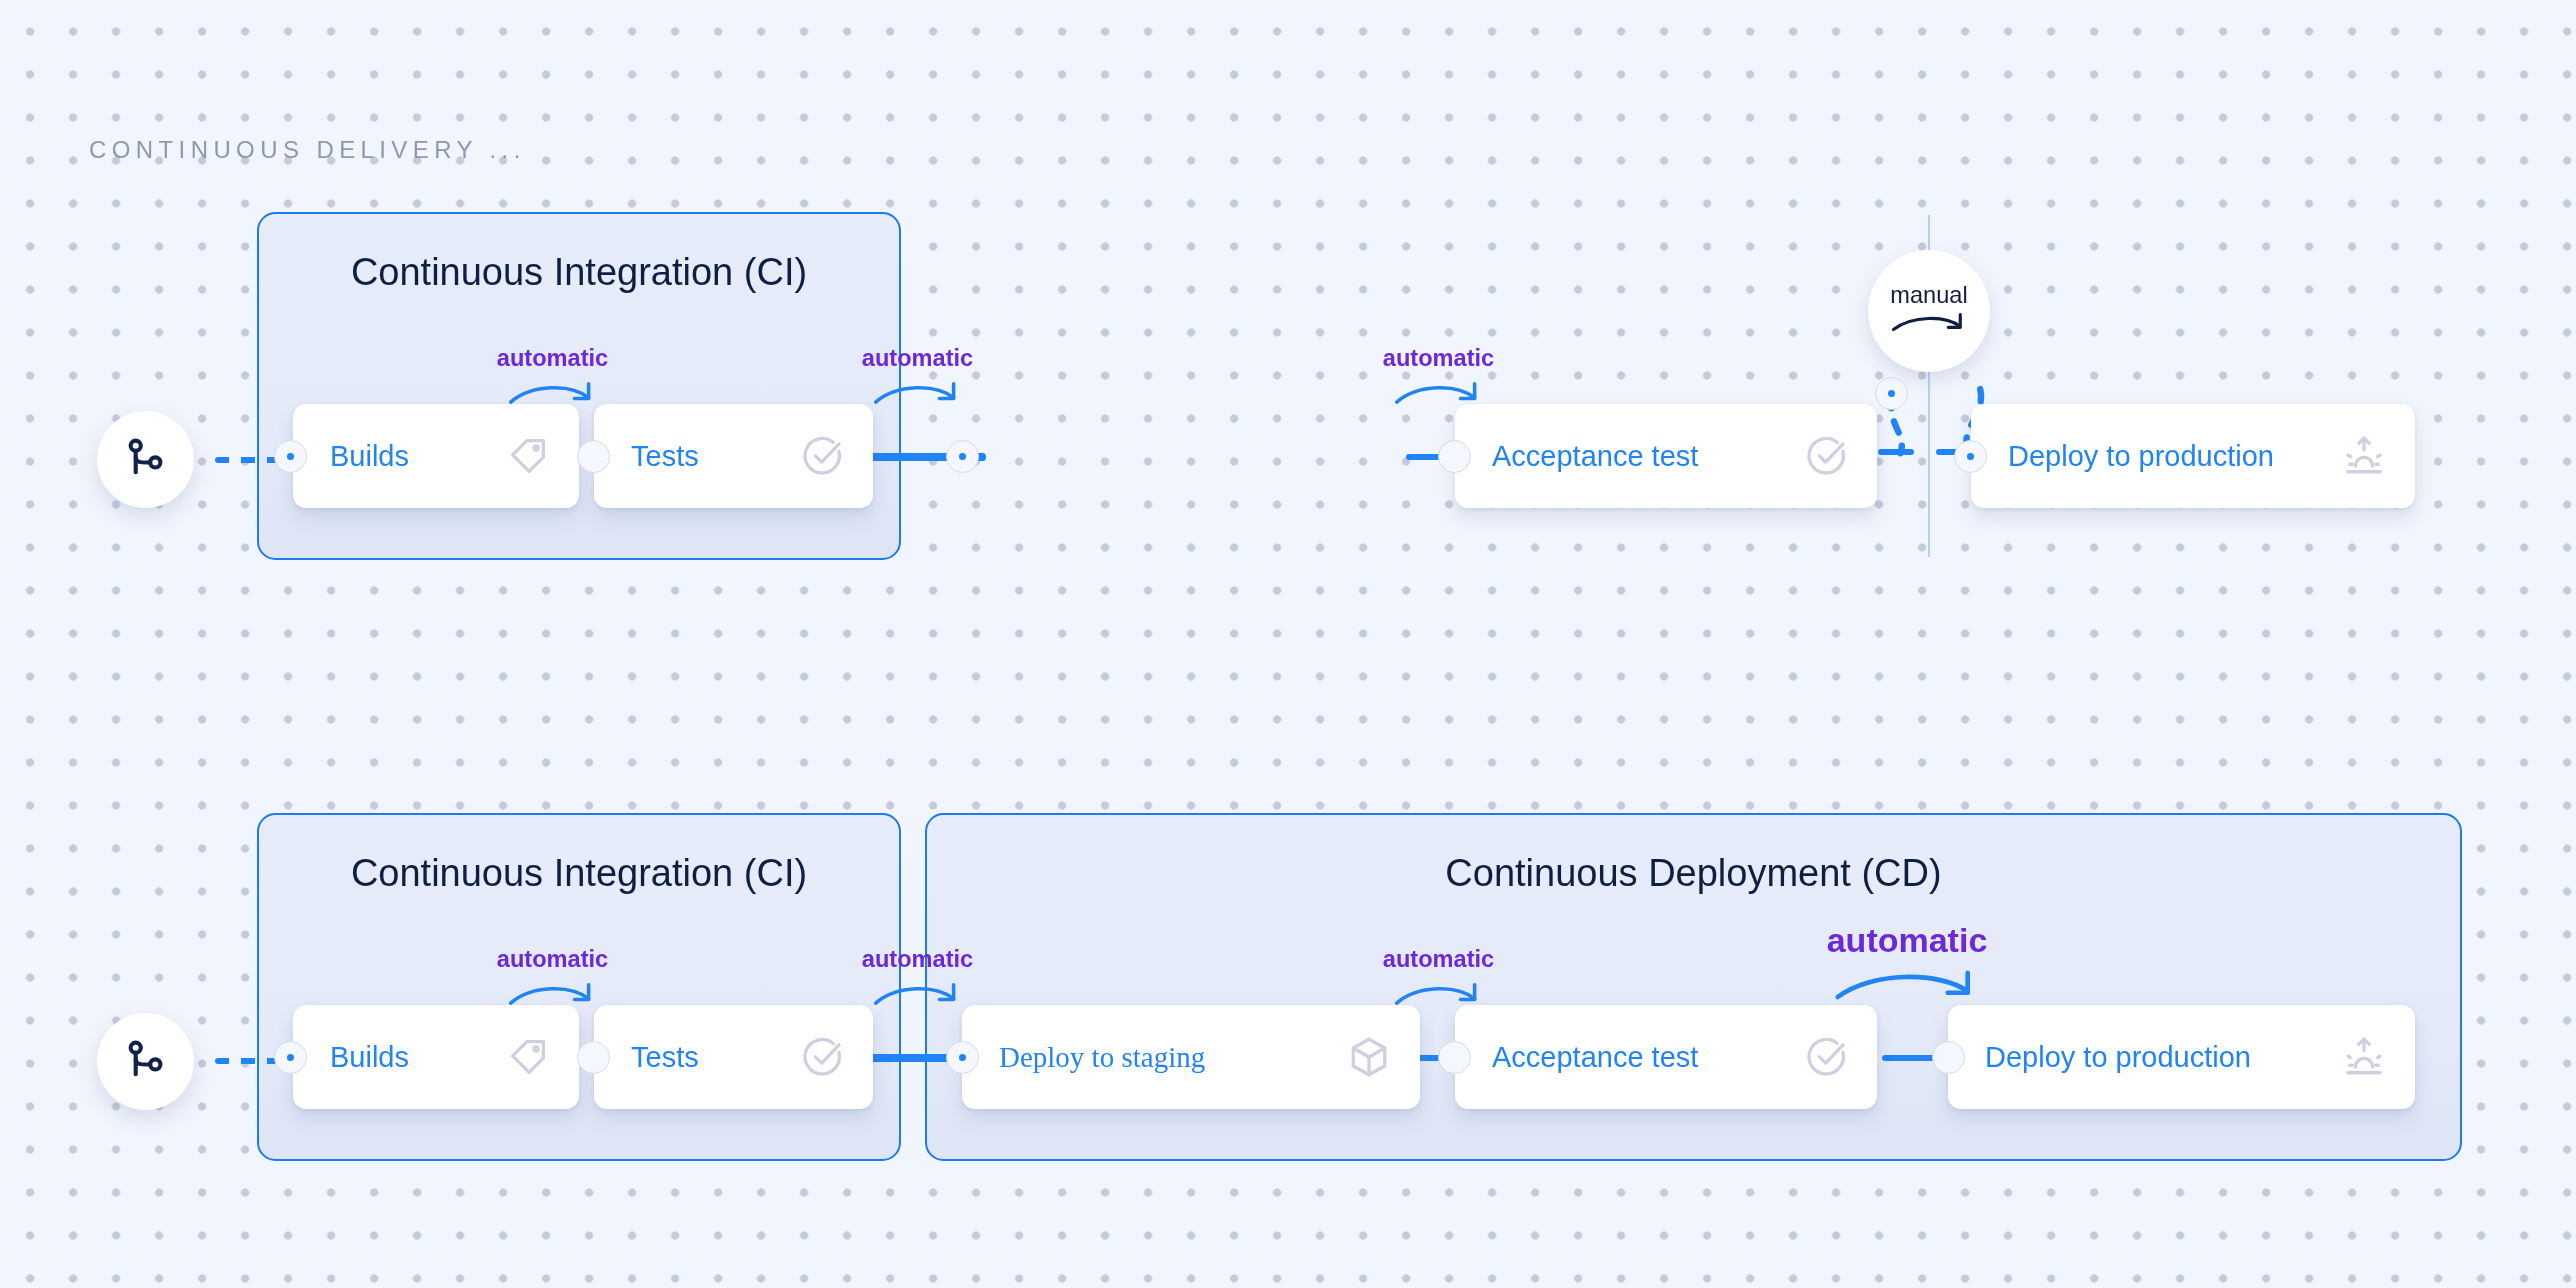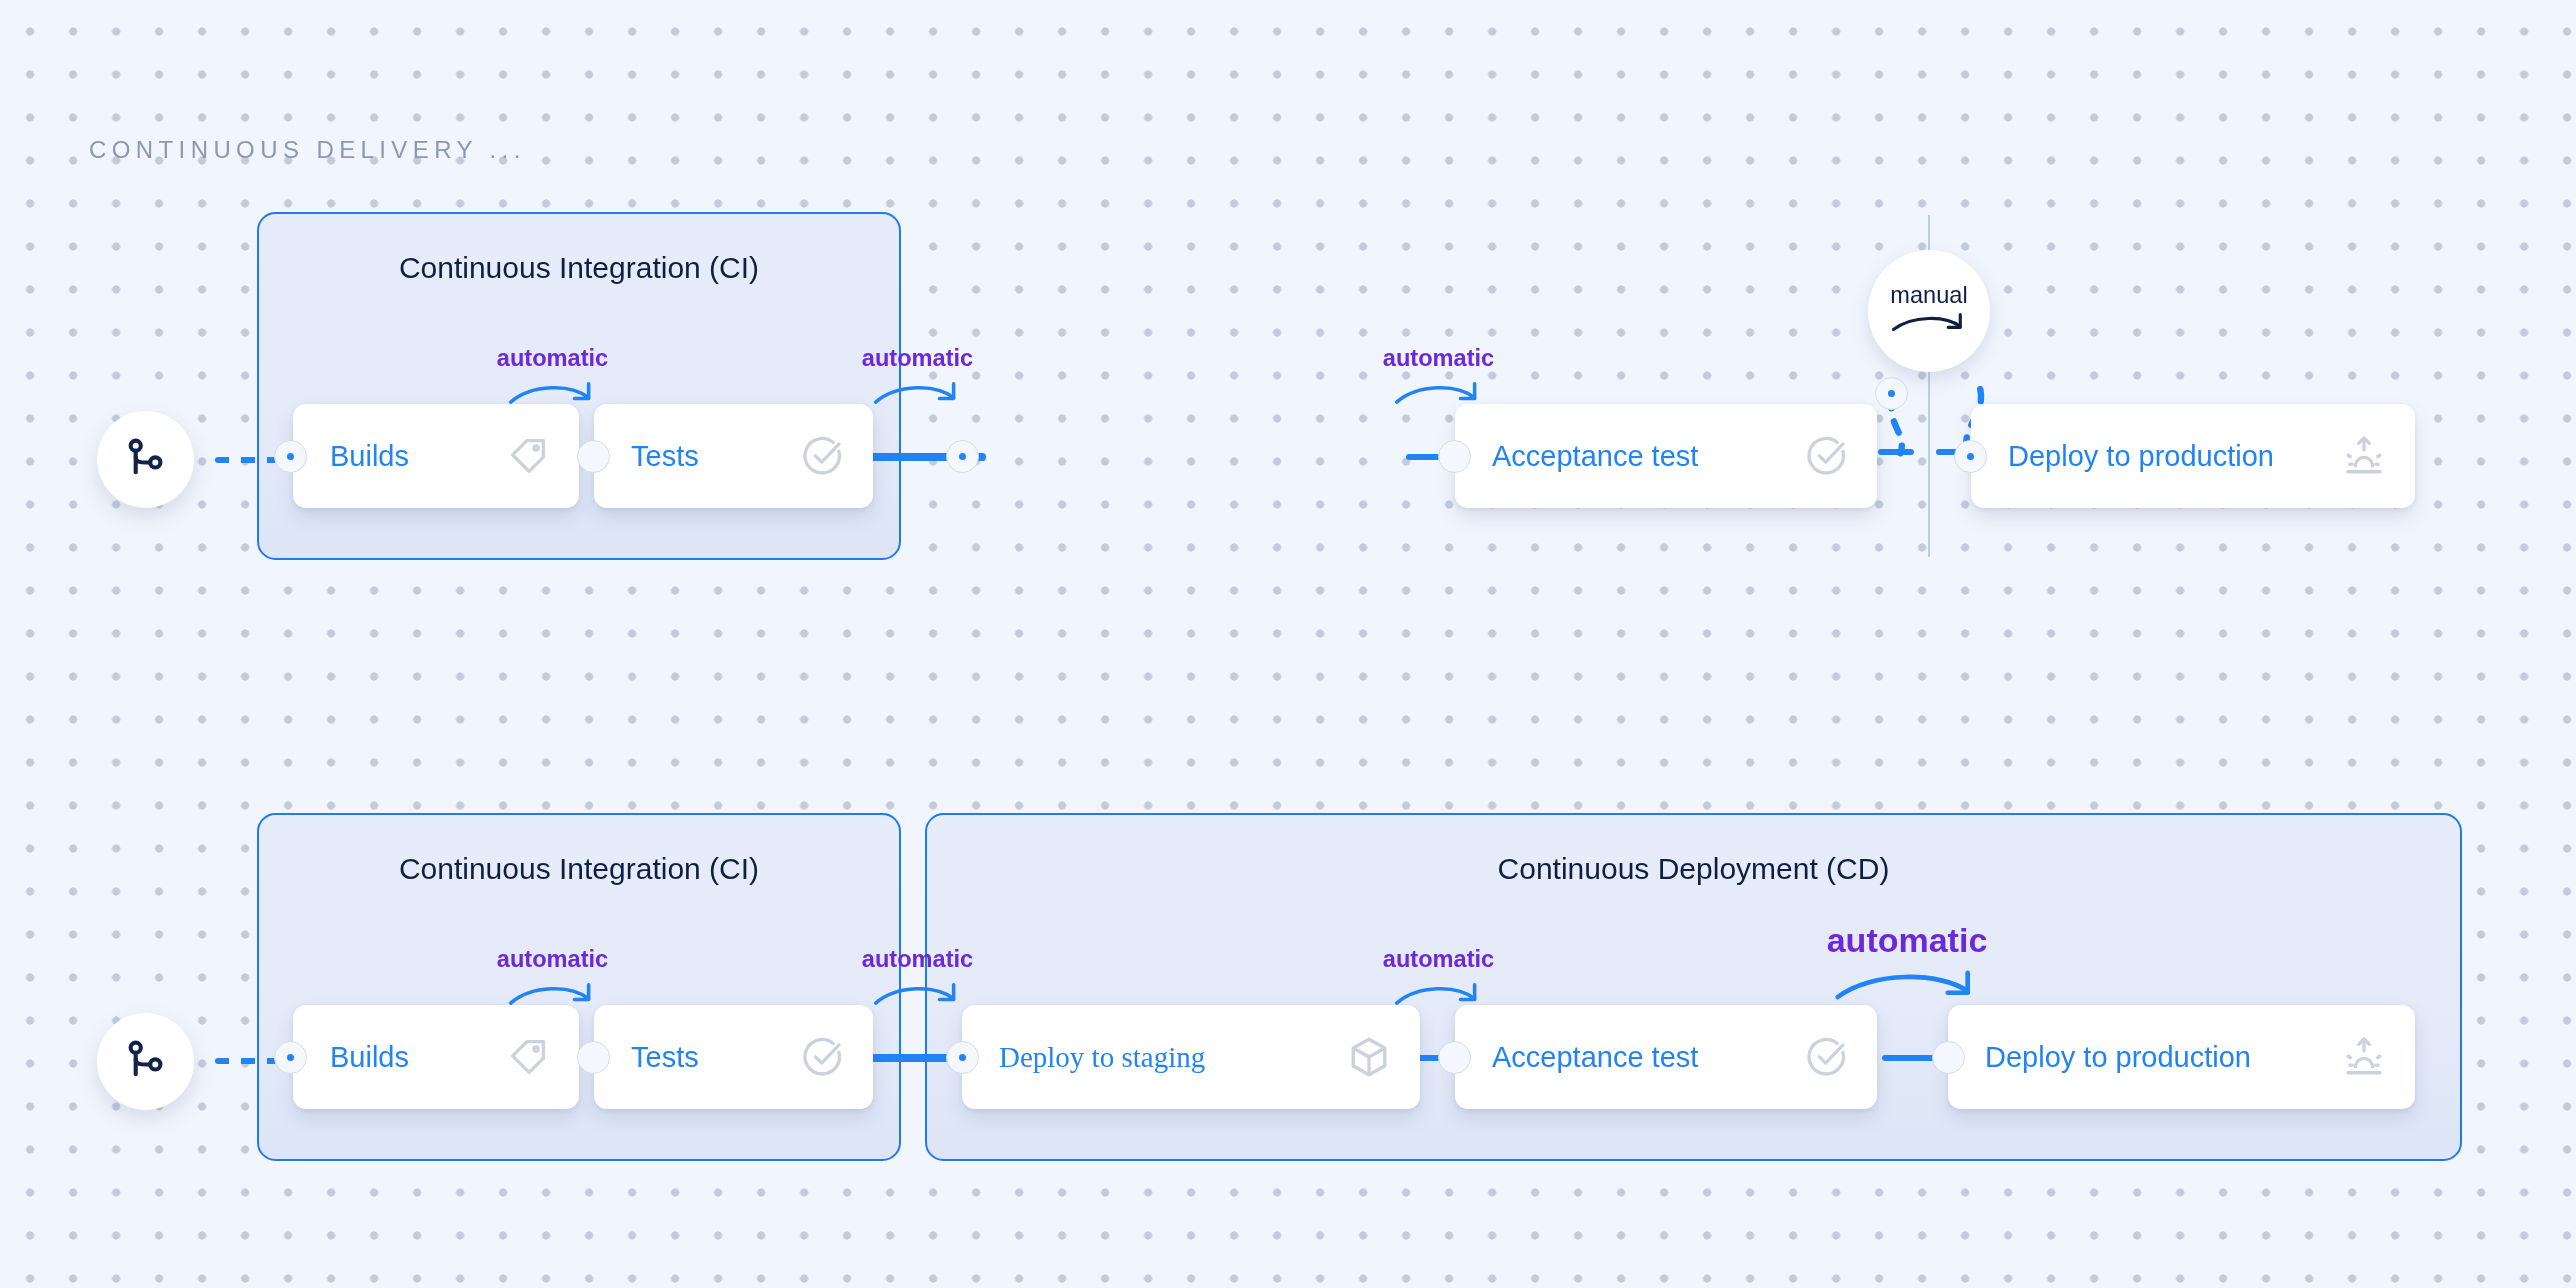--- a/index.html
+++ b/index.html
@@ -34,21 +34,21 @@
     position:absolute;
     border:2.9px solid #1f7bed;
     border-radius:18.6px;
     background:linear-gradient(180deg,#e6ecfa 0%, #e4eaf8 60%, #dde5f6 100%);
     box-sizing:border-box;
   }
   .group-title{
     position:absolute;
     top:37px;left:0;right:0;
     text-align:center;
-    font-size:30px;
+    font-size:38px;
     color:#0f1f41;
     white-space:nowrap;
   }
 
   
   .node{
     position:absolute;
     background:#ffffff;
     border-radius:13px;
     box-shadow:0 10px 18.6px rgba(84,105,150,.16), 0 1.4px 4.3px rgba(84,105,150,.10);

